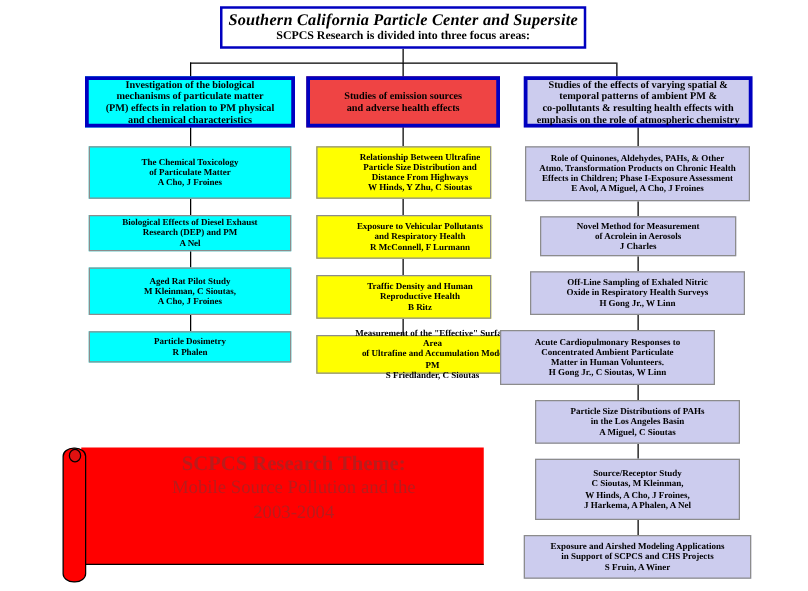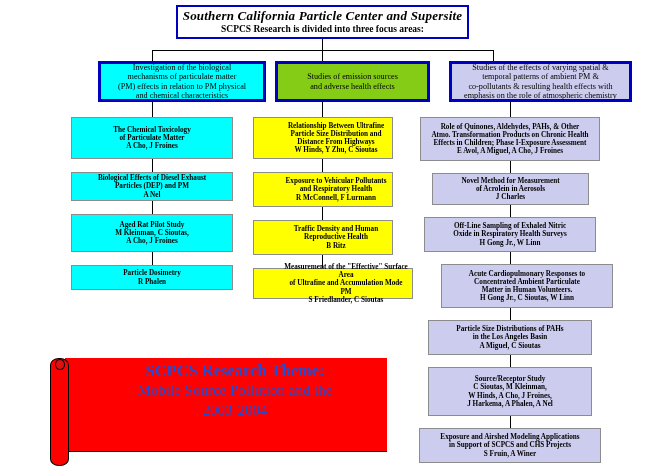--- a/index.html
+++ b/index.html
@@ -60,26 +60,25 @@
     font-weight: bold;
     font-size: 9.5px;
     white-space: nowrap;
     margin-top: 1px;
   }
 
   
   .focus {
     border: 3px solid #0000c0;
     font-size: 8.2px;
-    font-weight: normal;
+    font-weight: bold;
     padding: 2px 3px;
-    margin-left: 30px;
   }
   .focus-cyan { background: #00ffff; }
-  .focus-yellow { background: #84cc16; }
+  .focus-yellow { background: #ef4444; }
   .focus-lav { background: #ccccee; }
 
   
   .proj {
     border: 1px solid #8c8c8c;
     font-size: 7.2px;
     font-weight: bold;
     padding: 1px 2px;
   }
   .proj-cyan { background: #00ffff; }
@@ -136,21 +135,21 @@
     border-radius: 50%;
     box-sizing: border-box;
     z-index: 3;
   }
   #scroll-text {
     position: absolute;
     left: 40px;
     top: 2px;
     width: 296px;
     text-align: center;
-    color: #1d4ed8;
+    color: #b91c1c;
     z-index: 4;
   }
   .theme-l1 {
     font-size: 16.5px;
     font-weight: bold;
     line-height: 1.28;
   }
   .theme-l2, .theme-l3, .theme-l4 {
     font-size: 15px;
     line-height: 1.32;
@@ -209,21 +208,21 @@
 emphasis on the role of atmospheric chemistry</span>
   </div>
 
   <div class="node proj proj-cyan" style="left:71px; top:117px; width:162px; height:42px;">
     <span class="txt">The Chemical Toxicology
 of Particulate Matter
 A Cho, J Froines</span>
   </div>
   <div class="node proj proj-cyan" style="left:71px; top:172px; width:162px; height:29px;">
     <span class="txt">Biological Effects of Diesel Exhaust
-Particles (DEP) and PM
+Research (DEP) and PM
 A Nel</span>
   </div>
   <div class="node proj proj-cyan" style="left:71px; top:214px; width:162px; height:38px;">
     <span class="txt">Aged Rat Pilot Study
 M Kleinman, C Sioutas,
 A Cho, J Froines</span>
   </div>
   <div class="node proj proj-cyan" style="left:71px; top:265px; width:162px; height:25px;">
     <span class="txt">Particle Dosimetry
 R Phalen</span>
@@ -260,21 +259,21 @@
   <div class="node proj proj-lav" style="left:432px; top:173px; width:157px; height:32px;">
     <span class="txt">Novel Method for Measurement
 of Acrolein in Aerosols
 J Charles</span>
   </div>
   <div class="node proj proj-lav" style="left:424px; top:217px; width:172px; height:35px;">
     <span class="txt">Off-Line Sampling of Exhaled Nitric
 Oxide in Respiratory Health Surveys
 H Gong Jr., W Linn</span>
   </div>
-  <div class="node proj proj-lav" style="left:441px; top:264px; width:172px; height:44px;">
+  <div class="node proj proj-lav" style="left:400px; top:264px; width:172px; height:44px;">
     <span class="txt">Acute Cardiopulmonary Responses to
 Concentrated Ambient Particulate
 Matter in Human Volunteers.
 H Gong Jr., C Sioutas, W Linn</span>
   </div>
   <div class="node proj proj-lav" style="left:428px; top:320px; width:164px; height:35px;">
     <span class="txt">Particle Size Distributions of PAHs
 in the Los Angeles Basin
 A Miguel, C Sioutas</span>
   </div>

